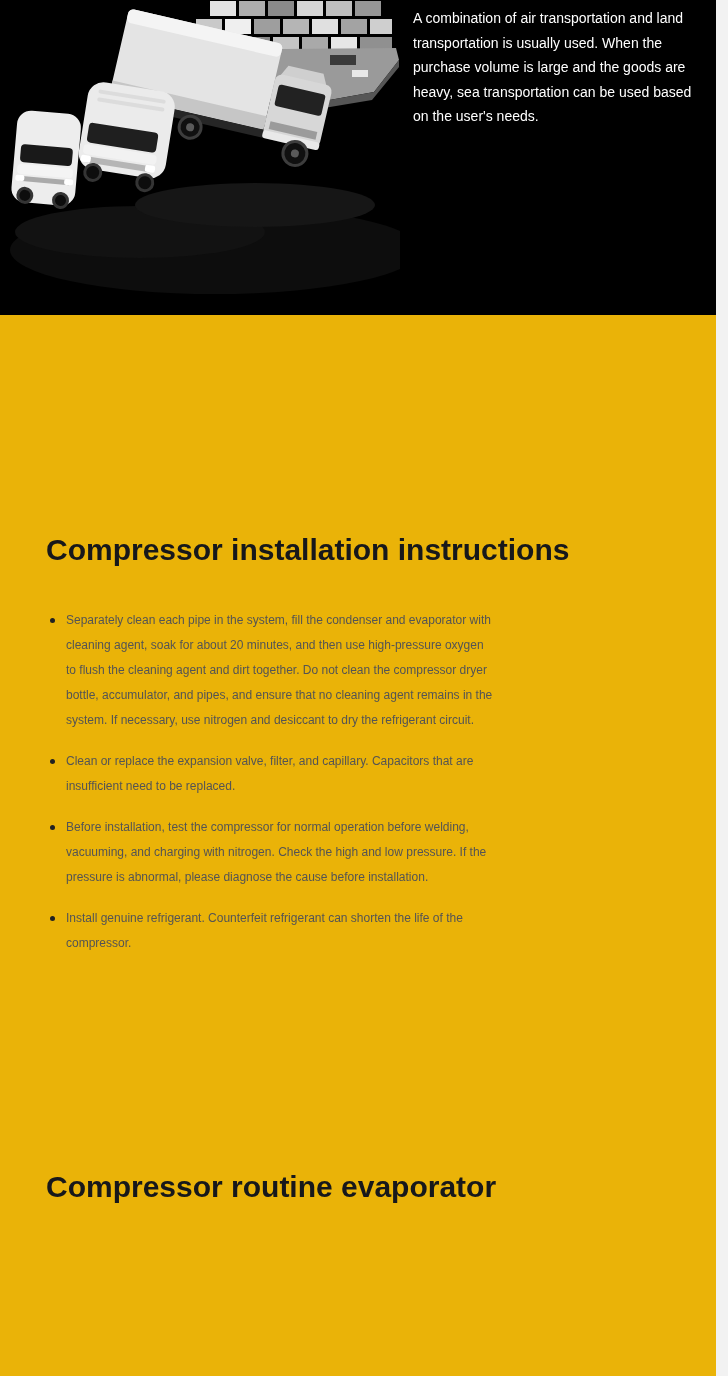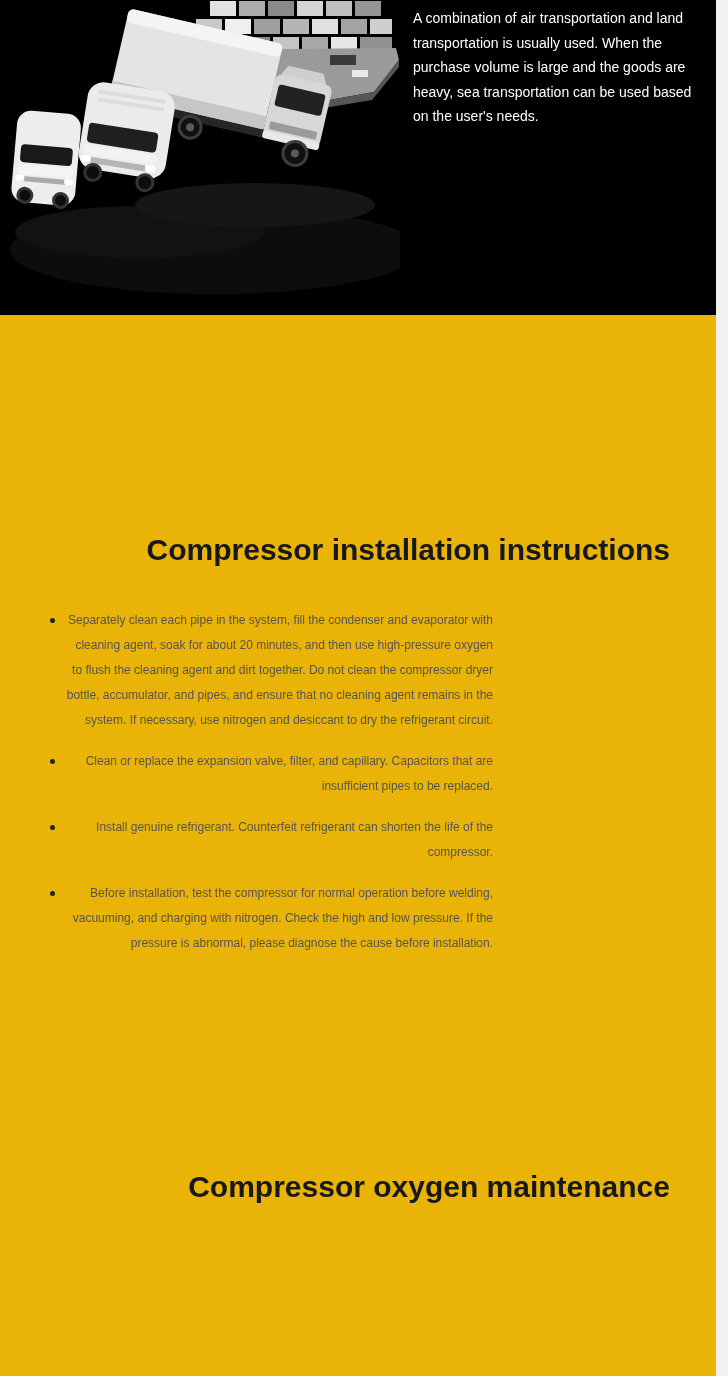--- a/index.html
+++ b/index.html
@@ -37,21 +37,20 @@
     width: 292px;
     margin: 0;
     color: #ffffff;
     font-size: 14px;
     line-height: 24.6px;
     font-weight: 400;
   }
   
   .content {
     padding: 219px 46px 31px 46px;
-    text-align: right;
   }
   .section-heading {
     margin: 0;
     font-size: 30px;
     line-height: 32px;
     font-weight: 700;
     color: #17181b;
   }
   .heading-maintenance {
     margin-top: 215px;
@@ -180,28 +179,28 @@
 
     <h1 class="section-heading">Compressor installation instructions</h1>
 
     <ul class="bullet-list">
       <li>
         <span class="bullet-dot"></span>
         <span>Separately clean each pipe in the system, fill the condenser and evaporator with cleaning agent, soak for about 20 minutes, and then use high-pressure oxygen to flush the cleaning agent and dirt together. Do not clean the compressor dryer bottle, accumulator, and pipes, and ensure that no cleaning agent remains in the system. If necessary, use nitrogen and desiccant to dry the refrigerant circuit.</span>
       </li>
       <li>
         <span class="bullet-dot"></span>
-        <span>Clean or replace the expansion valve, filter, and capillary. Capacitors that are insufficient pipes to be replaced.</span>
+        <span>Clean or replace the expansion valve, filter, and capillary. Capacitors that are insufficient need to be replaced.</span>
+      </li>
+      <li>
+        <span class="bullet-dot"></span>
+        <span>Before installation, test the compressor for normal operation before welding, vacuuming, and charging with nitrogen. Check the high and low pressure. If the pressure is abnormal, please diagnose the cause before installation.</span>
       </li>
       <li>
         <span class="bullet-dot"></span>
         <span>Install genuine refrigerant. Counterfeit refrigerant can shorten the life of the compressor.</span>
       </li>
-      <li>
-        <span class="bullet-dot"></span>
-        <span>Before installation, test the compressor for normal operation before welding, vacuuming, and charging with nitrogen. Check the high and low pressure. If the pressure is abnormal, please diagnose the cause before installation.</span>
-      </li>
     </ul>
 
-    <h2 class="section-heading heading-maintenance">Compressor oxygen maintenance</h2>
+    <h2 class="section-heading heading-maintenance">Compressor routine evaporator</h2>
 
   </main>
 </div>
 
 </body></html>

